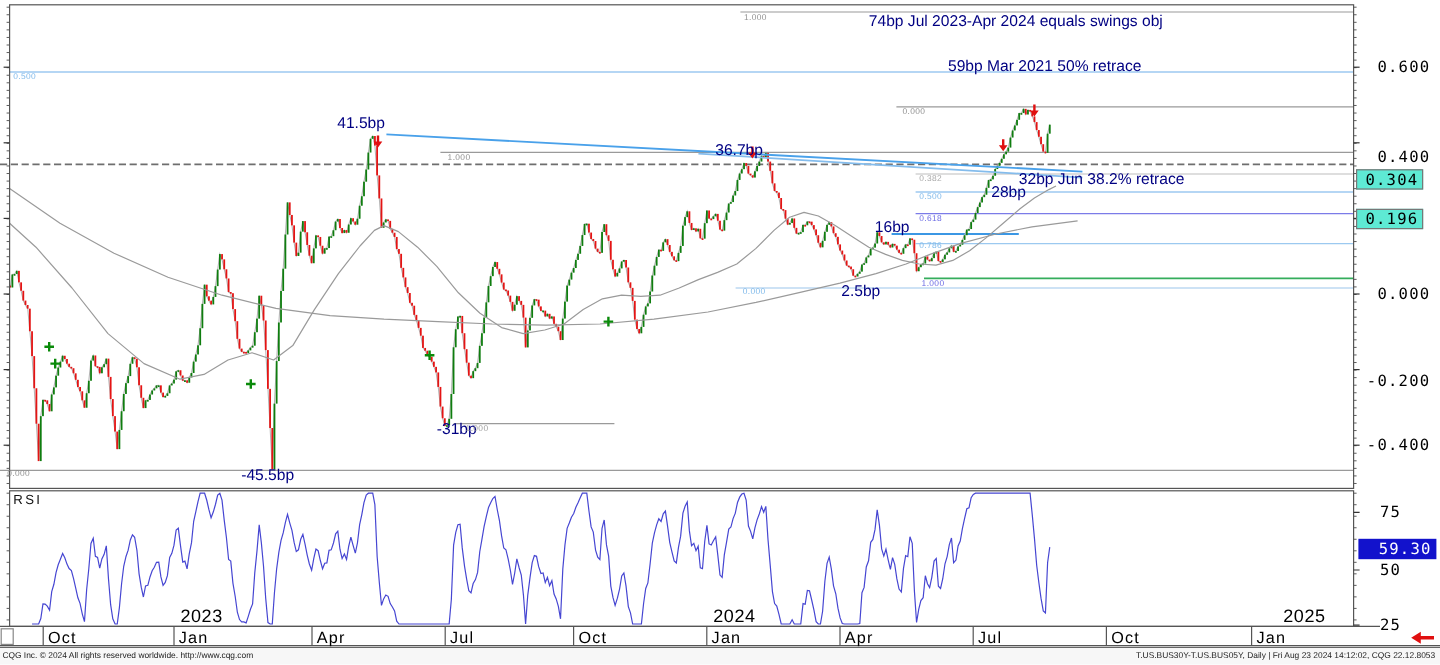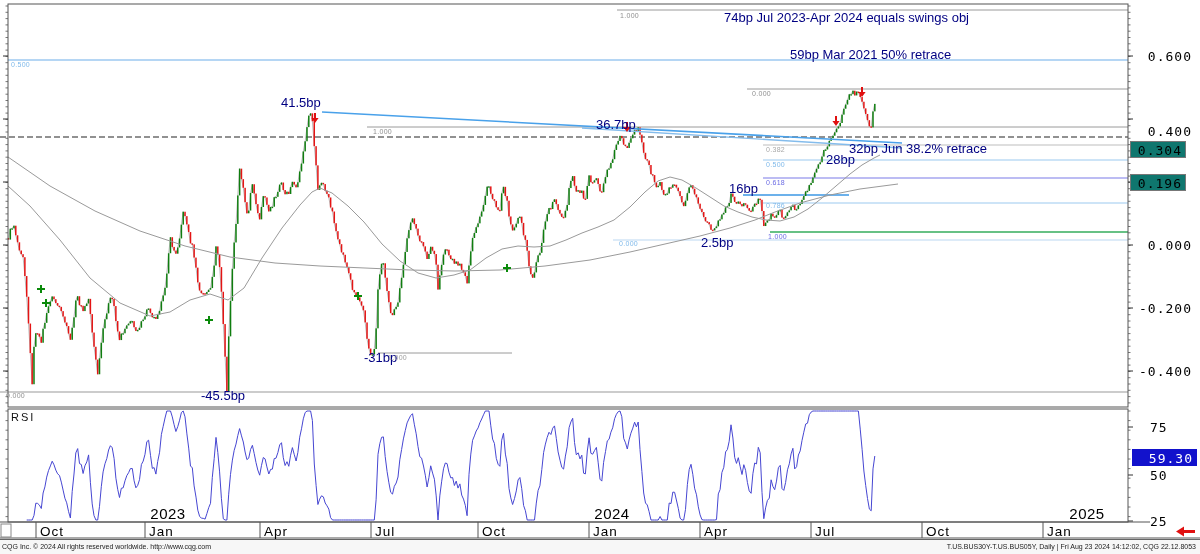--- a/index.html
+++ b/index.html
@@ -3,21 +3,21 @@
 <meta charset="utf-8">
 <style>
   html,body{margin:0;padding:0;background:#fff;}
   #root{position:relative;width:1200px;height:554px;background:#fff;overflow:hidden;
         font-family:"Liberation Sans",sans-serif;}
   #chart-svg{position:absolute;left:0;top:0;}
   .lbl{position:absolute;white-space:nowrap;line-height:1;}
   .ann{font:13px "Liberation Sans",sans-serif;color:#000082;}
   .fib{font:7px "Liberation Sans",sans-serif;letter-spacing:.3px;}
   .axlbl{font:13px "DejaVu Sans Mono",monospace;letter-spacing:1px;color:#000;}
-  .axbox{position:absolute;left:1130px;width:56px;height:17px;background:#0f766e;
+  .axbox{position:absolute;left:1130px;width:56px;height:17px;background:#5eead4;
          border:1px solid #777;box-sizing:border-box;text-align:right;padding:1px 3px 0 0;
          font:13px "DejaVu Sans Mono",monospace;letter-spacing:1px;color:#000;}
   .month{font:13.5px "Liberation Sans",sans-serif;letter-spacing:1px;color:#000;}
   .year{font:15px "Liberation Sans",sans-serif;letter-spacing:.5px;color:#000;}
   #rsi-title{left:11px;top:411px;font:11px "Liberation Sans",sans-serif;letter-spacing:2px;color:#111;}
   #rsi-value-box{position:absolute;left:1132px;top:449px;width:65px;height:17px;background:#1212cc;
          color:#fff;text-align:right;padding:2px 4px 0 0;box-sizing:border-box;
          font:13px "DejaVu Sans Mono",monospace;letter-spacing:1px;}
   #status-bar{position:absolute;left:0;top:539px;width:1200px;height:15px;background:#f7f7f7;
          border-top:1px solid #666;box-sizing:border-box;}
@@ -742,21 +742,21 @@
       <div class="lbl fib" style="left: 766px; top: 202px; color: rgb(127, 185, 234);">0.786</div>
       <div class="lbl fib" style="left: 768px; top: 233px; color: rgb(107, 107, 228);">1.000</div>
       <div class="lbl fib" style="left: 619px; top: 240px; color: rgb(127, 185, 234);">0.000</div>
       <div class="lbl fib" style="left: 388px; top: 354px; color: rgb(160, 160, 160);">1.000</div>
       <div class="lbl fib" style="left: 6px; top: 392px; color: rgb(144, 144, 144);">0.000</div>
       <div class="lbl axlbl" style="top: 49px; right: 8px;">0.600</div>
       <div class="lbl axlbl" style="top: 124px; right: 8px;">0.400</div>
       <div class="axbox" style="top: 141px;">0.304</div>
       <div class="axbox" style="top: 174px;">0.196</div>
       <div class="lbl axlbl" style="top: 238px; right: 8px;">0.000</div>
-      <div class="lbl axlbl" style="top: 301px; right: 8px;">-0.200</div>
+      <div class="lbl axlbl" style="top: 311px; right: 8px;">-0.200</div>
       <div class="lbl axlbl" style="top: 364px; right: 8px;">-0.400</div>
       <div class="lbl axlbl" style="left: 1150px; top: 420px;">75</div>
       <div class="lbl axlbl" style="left: 1150px; top: 468px;">50</div>
       <div class="lbl axlbl" style="left: 1150px; top: 514px;">25</div>
       <div class="lbl month" style="left: 40px; top: 524px;">Oct</div>
       <div class="lbl month" style="left: 149px; top: 524px;">Jan</div>
       <div class="lbl month" style="left: 264px; top: 524px;">Apr</div>
       <div class="lbl month" style="left: 375px; top: 524px;">Jul</div>
       <div class="lbl month" style="left: 482px; top: 524px;">Oct</div>
       <div class="lbl month" style="left: 593px; top: 524px;">Jan</div>

